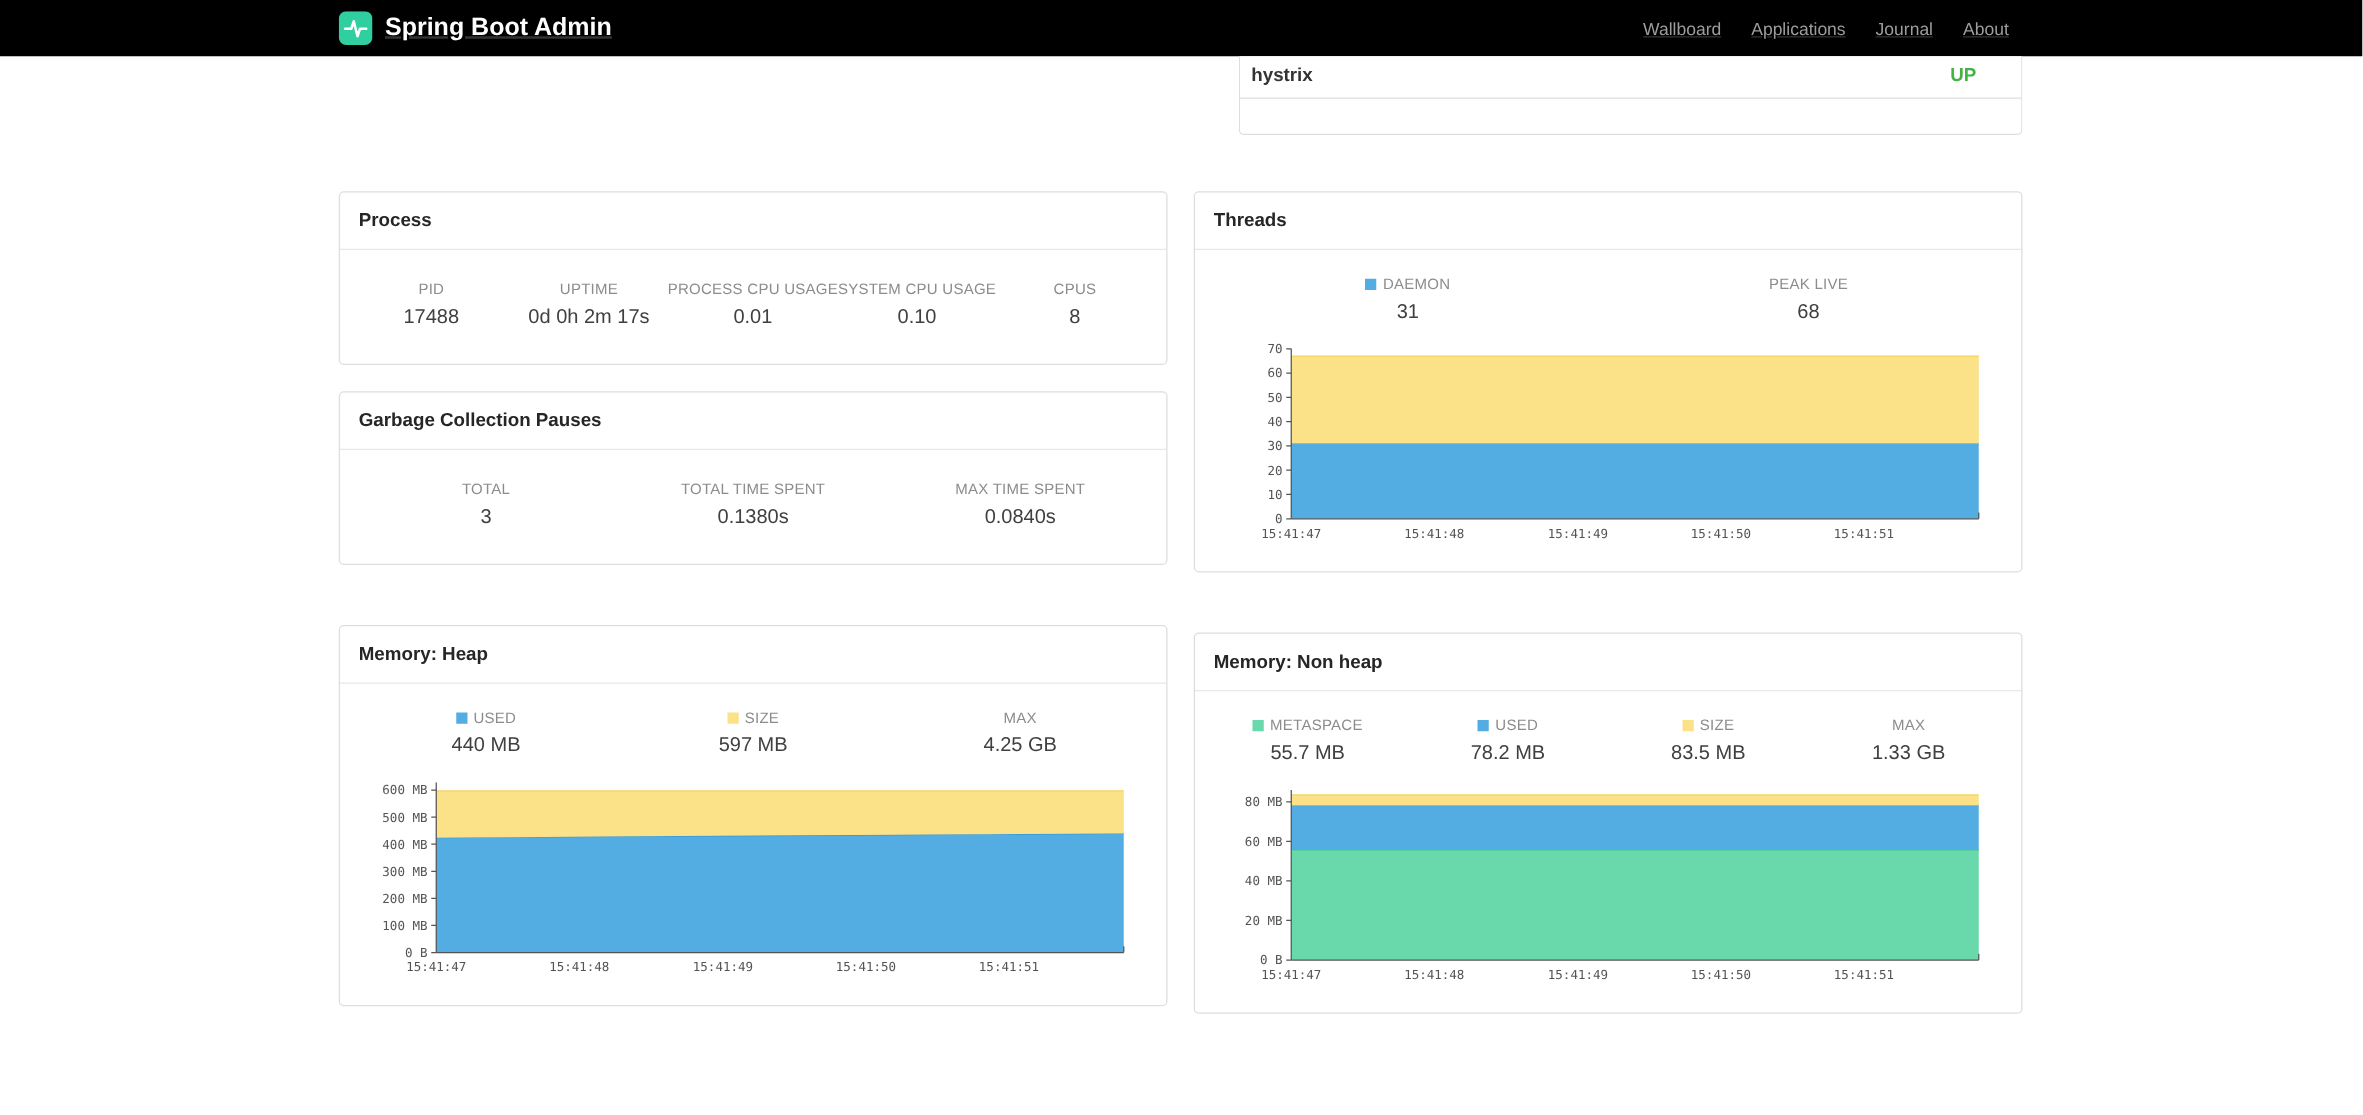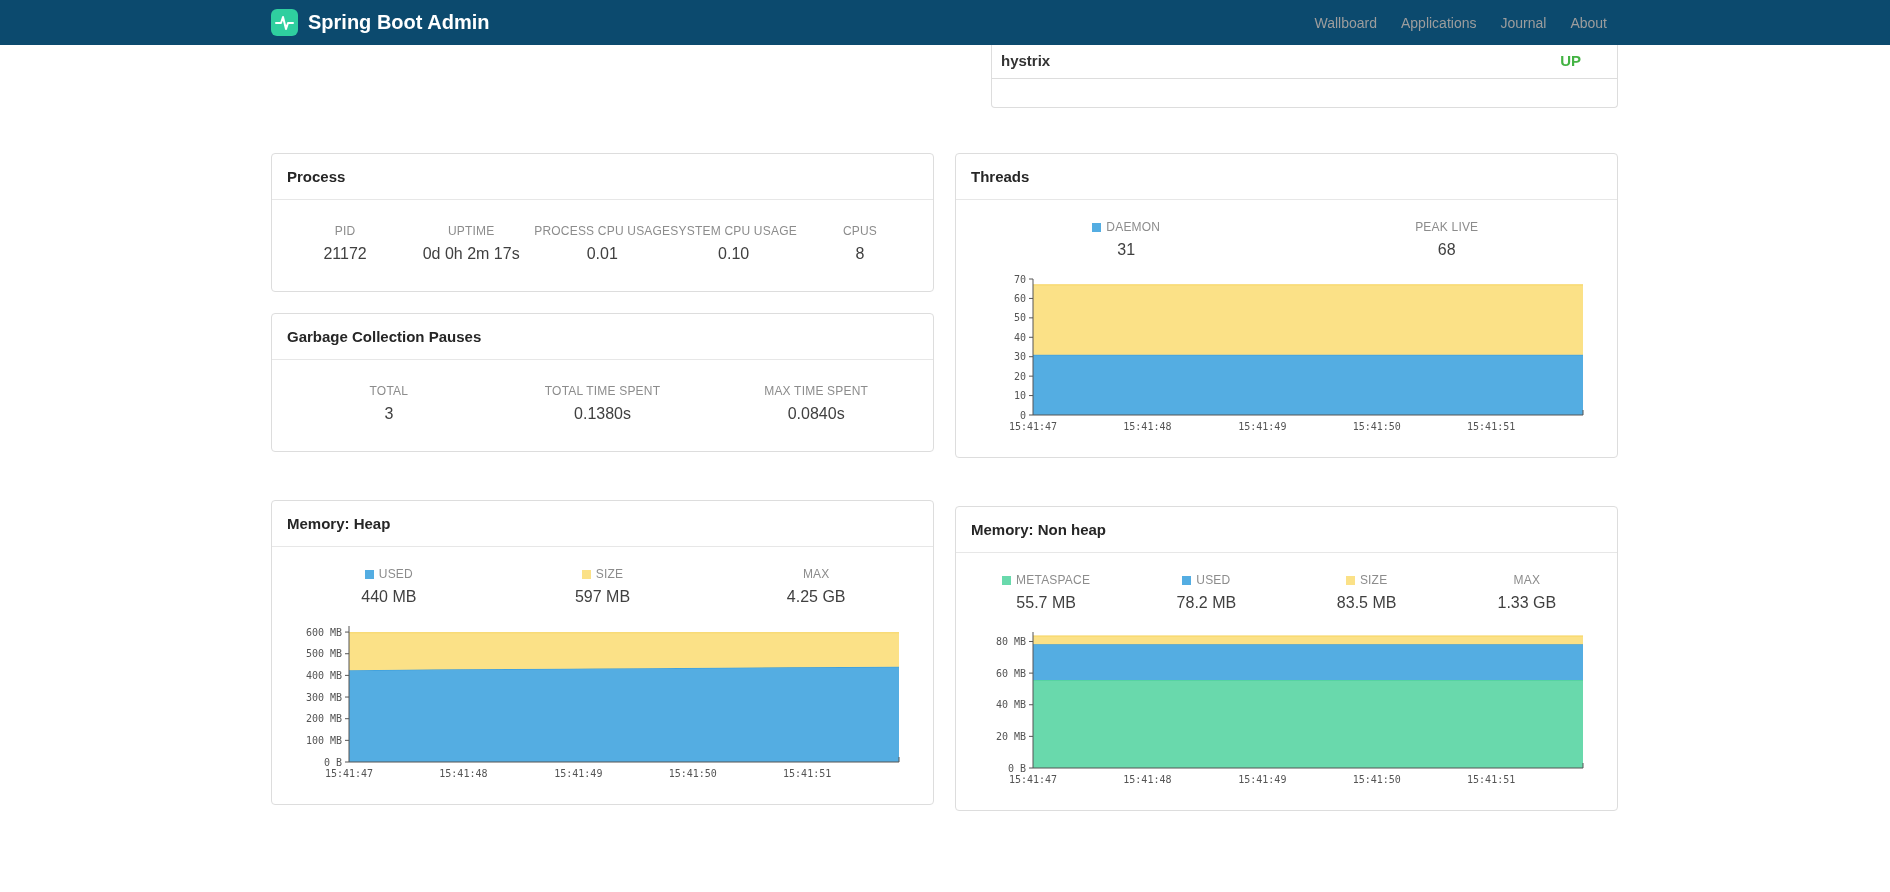--- a/index.html
+++ b/index.html
@@ -1,20 +1,20 @@
 <!DOCTYPE html>
 <html><head>
 <meta charset="utf-8">
 <style>
   * { box-sizing: border-box; }
   html,body { margin:0; padding:0; background:#fff; color:#333;
     font-family:"Liberation Sans", sans-serif; }
 
   
-  .navbar { background:#0c4a6e; height:45px; width:100%; }
+  .navbar { background:#000000; height:45px; width:100%;text-decoration:underline; }
   .container { width:1348px; margin:0 auto; }
   .nav-inner { display:flex; align-items:center; justify-content:space-between; height:45px; }
   .brand { display:flex; align-items:center; gap:10px; color:#fff; font-weight:bold;
     font-size:20px; cursor:pointer; }
   .brand-icon { width:27px; height:27px; display:inline-block; }
   .nav-links { display:flex; list-style:none; margin:0; padding:0; }
   .nav-links li { color:#9d9d9d; font-size:14px; padding:0 12px; cursor:pointer; }
 
   
   .content { display:grid; grid-template-columns:663px 663px; column-gap:21px;
@@ -81,21 +81,21 @@
 
   <div class="col-left">
 
     <div class="panel mb-21">
       <div class="panel-heading">Process</div>
       <div class="metrics-row">
           <div class="metric">
          <span class="metric-label">
               <span>PID</span>
             </span>
-         <span class="metric-value">21172</span>
+         <span class="metric-value">17488</span>
        </div>
           <div class="metric">
          <span class="metric-label">
               <span>UPTIME</span>
             </span>
          <span class="metric-value">0d 0h 2m 17s</span>
        </div>
           <div class="metric">
          <span class="metric-label">
               <span>PROCESS CPU USAGE</span>

